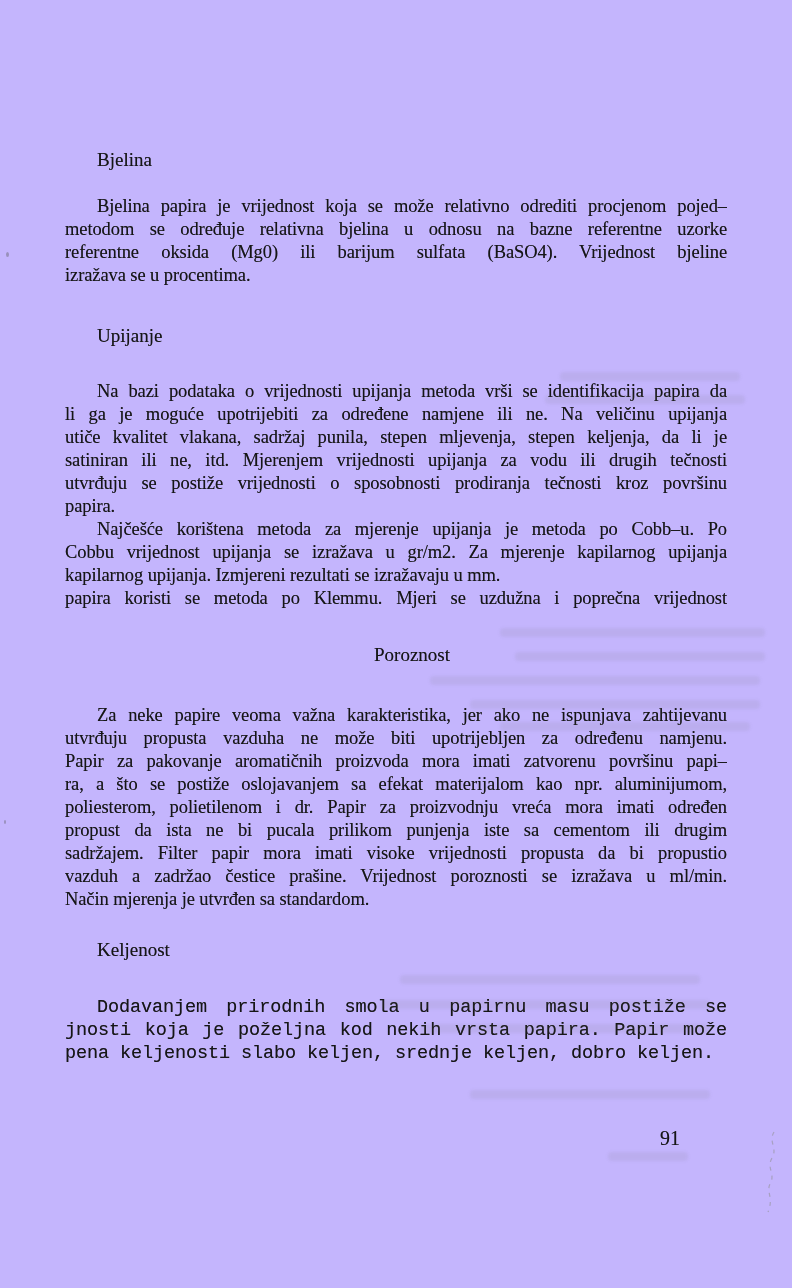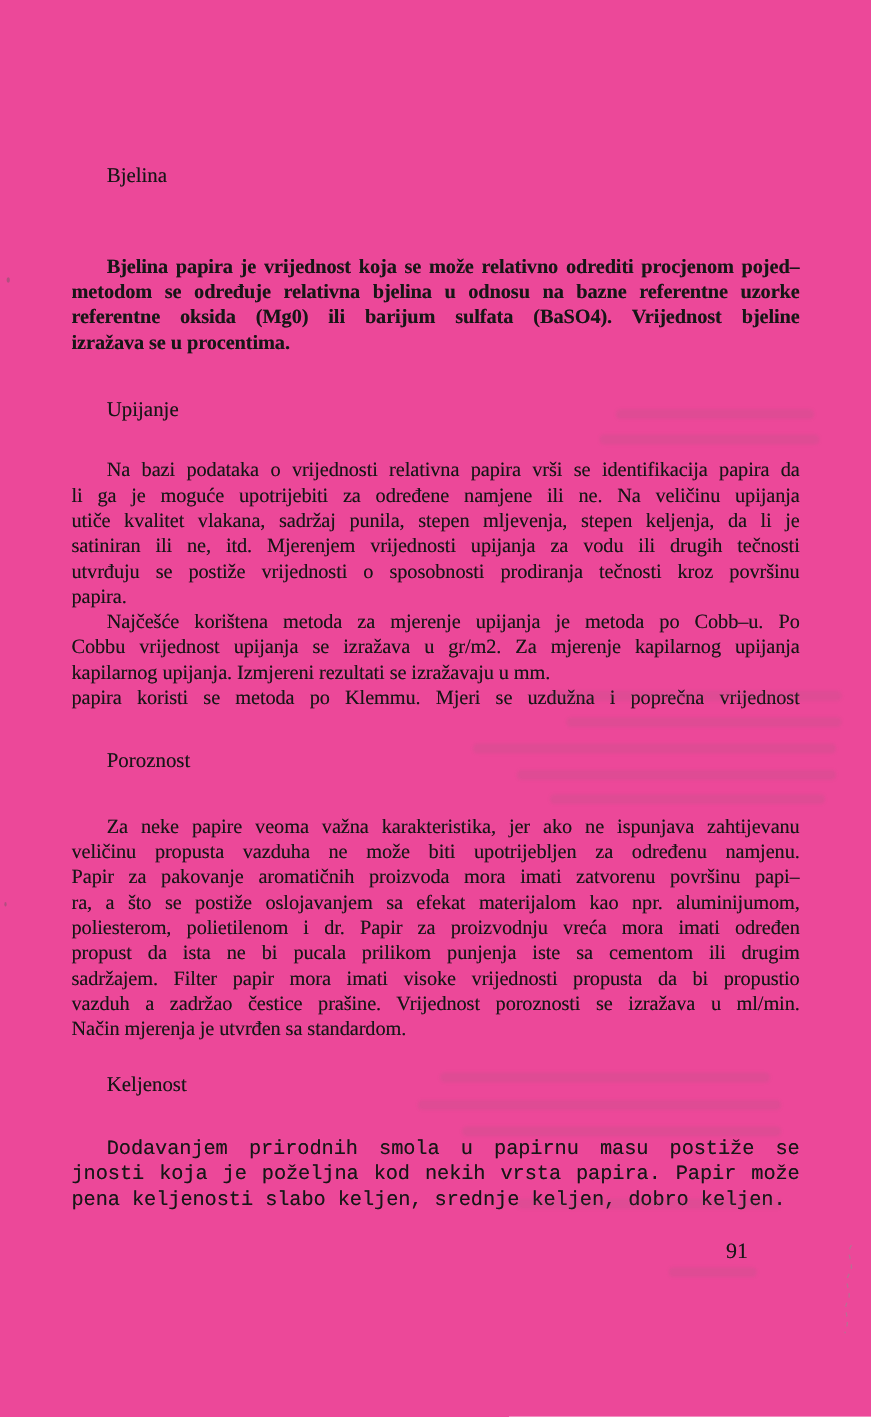--- a/index.html
+++ b/index.html
@@ -2,41 +2,41 @@
 <html><head>
 <meta charset="utf-8">
 <style>
   html, body {
     margin: 0; padding: 0;
     background: #ffffff;
   }
   .page {
     position: relative;
     width: 792px; height: 1288px;
-    background: #ec4899;
+    background: #c4b5fd;
     overflow: hidden;
     font-family: "Liberation Serif", "DejaVu Serif", serif;
     color: #161616;
   }
   .content {
     position: absolute;
     left: 65px; top: 148px;
     width: 662px;
   }
   .sec-heading {
     font-size: 19px;
     line-height: 23px;
     padding-left: 32px;
     text-shadow: 0 0 0.45px rgba(22,22,22,0.5);
   }
   .s1 .sec-heading { margin-top: 37px; }
-  .s2 .sec-heading { margin-top: 33px; }
+  .s2 .sec-heading { margin-top: 33px; text-align: center; }
   .s3 .sec-heading { margin-top: 27px; }
   .para { margin: 0; }
-  .s0 .para-first { margin-top: 61px; font-weight: bold; }
+  .s0 .para-first { margin-top: 24px; }
   .s1 .para-first { margin-top: 33px; }
   .s2 .para-first { margin-top: 38px; }
   .s3 .para-first { margin-top: 35px; font-family: Liberation Mono, monospace; }
   .tline {
     font-size: 18.5px;
     line-height: 23px;
     height: 23px;
     overflow: hidden;
     letter-spacing: -0.1px;
     text-align: justify;
@@ -78,39 +78,39 @@
         <div class="para para-first">
           <div class="tline indent">Bjelina papira je vrijednost koja se može relativno odrediti procjenom pojed–</div>
           <div class="tline">metodom se određuje relativna bjelina u odnosu na bazne referentne uzorke</div>
           <div class="tline">referentne oksida (Mg0) ili barijum sulfata (BaSO4). Vrijednost bjeline</div>
           <div class="tline lastline">izražava se u procentima.</div>
         </div>
       </section>
       <section class="section s1">
         <div class="sec-heading">Upijanje</div>
         <div class="para para-first">
-          <div class="tline indent">Na bazi podataka o vrijednosti relativna papira vrši se identifikacija papira da</div>
+          <div class="tline indent">Na bazi podataka o vrijednosti upijanja metoda vrši se identifikacija papira da</div>
           <div class="tline">li ga je moguće upotrijebiti za određene namjene ili ne. Na veličinu upijanja</div>
           <div class="tline">utiče kvalitet vlakana, sadržaj punila, stepen mljevenja, stepen keljenja, da li je</div>
           <div class="tline">satiniran ili ne, itd. Mjerenjem vrijednosti upijanja za vodu ili drugih tečnosti</div>
           <div class="tline">utvrđuju se postiže vrijednosti o sposobnosti prodiranja tečnosti kroz površinu</div>
           <div class="tline lastline">papira.</div>
         </div>
         <div class="para">
           <div class="tline indent">Najčešće korištena metoda za mjerenje upijanja je metoda po Cobb–u. Po</div>
           <div class="tline">Cobbu vrijednost upijanja se izražava u gr/m2. Za mjerenje kapilarnog upijanja</div>
           <div class="tline lastline">kapilarnog upijanja. Izmjereni rezultati se izražavaju u mm.</div>
           <div class="tline">papira koristi se metoda po Klemmu. Mjeri se uzdužna i poprečna vrijednost</div>
         </div>
       </section>
       <section class="section s2">
         <div class="sec-heading">Poroznost</div>
         <div class="para para-first">
           <div class="tline indent">Za neke papire veoma važna karakteristika, jer ako ne ispunjava zahtijevanu</div>
-          <div class="tline">veličinu propusta vazduha ne može biti upotrijebljen za određenu namjenu.</div>
+          <div class="tline">utvrđuju propusta vazduha ne može biti upotrijebljen za određenu namjenu.</div>
           <div class="tline">Papir za pakovanje aromatičnih proizvoda mora imati zatvorenu površinu papi–</div>
           <div class="tline">ra, a što se postiže oslojavanjem sa efekat materijalom kao npr. aluminijumom,</div>
           <div class="tline">poliesterom, polietilenom i dr. Papir za proizvodnju vreća mora imati određen</div>
           <div class="tline">propust da ista ne bi pucala prilikom punjenja iste sa cementom ili drugim</div>
           <div class="tline">sadržajem. Filter papir mora imati visoke vrijednosti propusta da bi propustio</div>
           <div class="tline">vazduh a zadržao čestice prašine. Vrijednost poroznosti se izražava u ml/min.</div>
           <div class="tline lastline">Način mjerenja je utvrđen sa standardom.</div>
         </div>
       </section>
       <section class="section s3">

